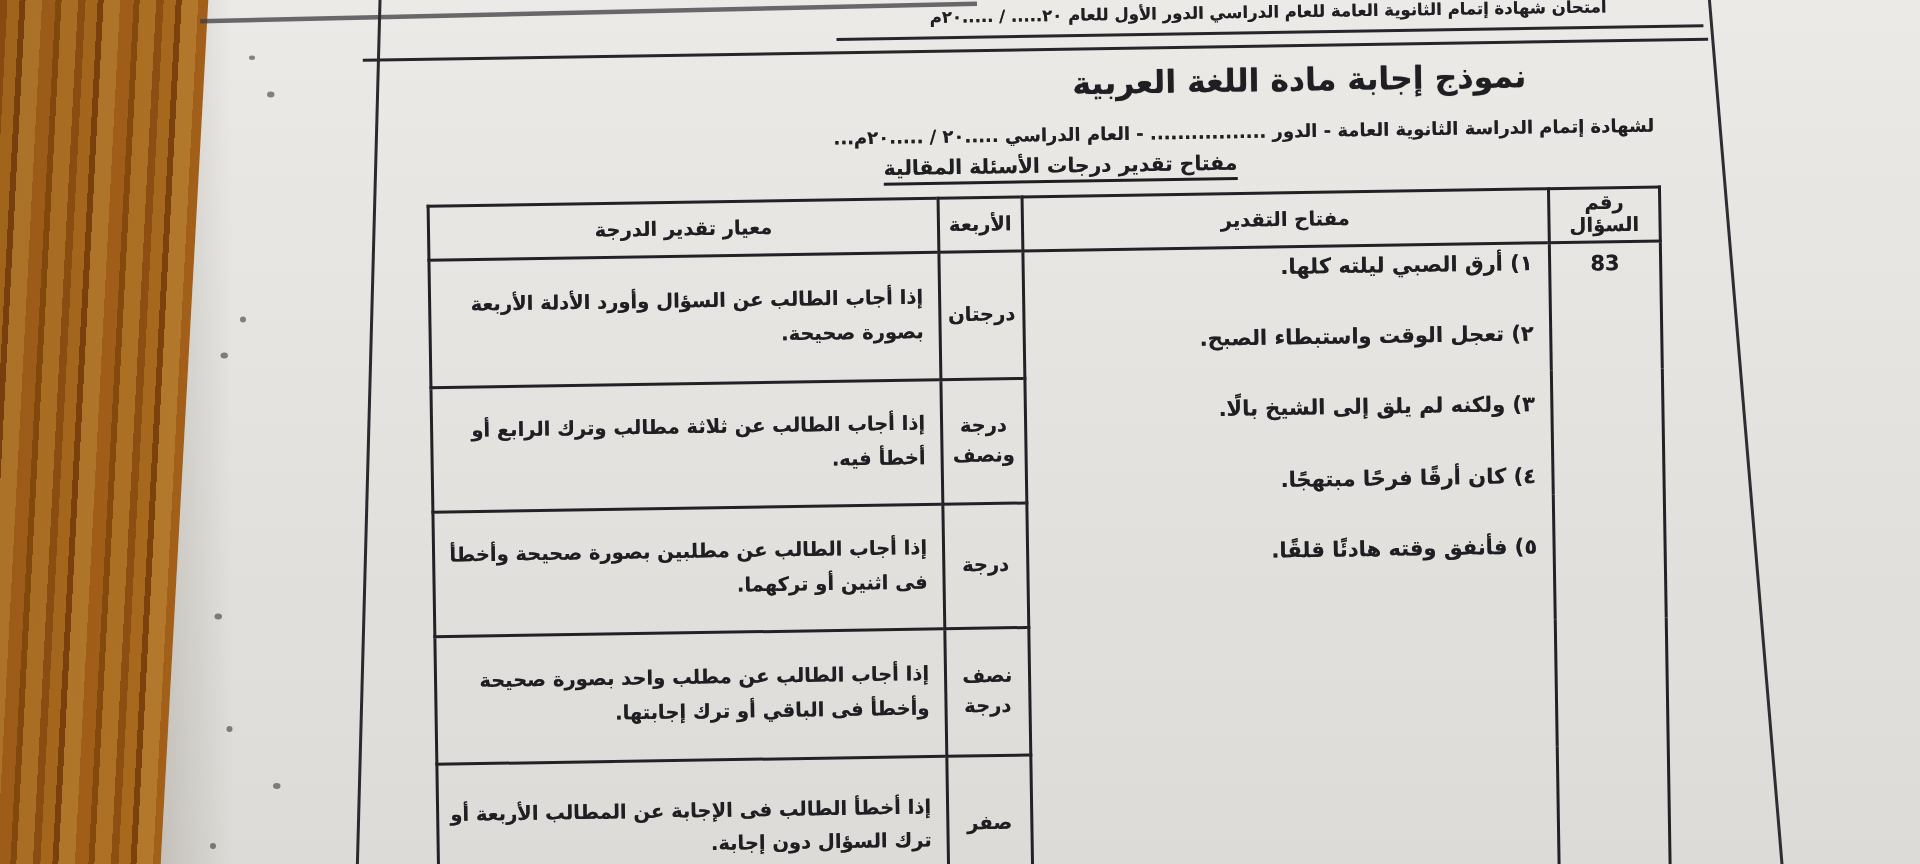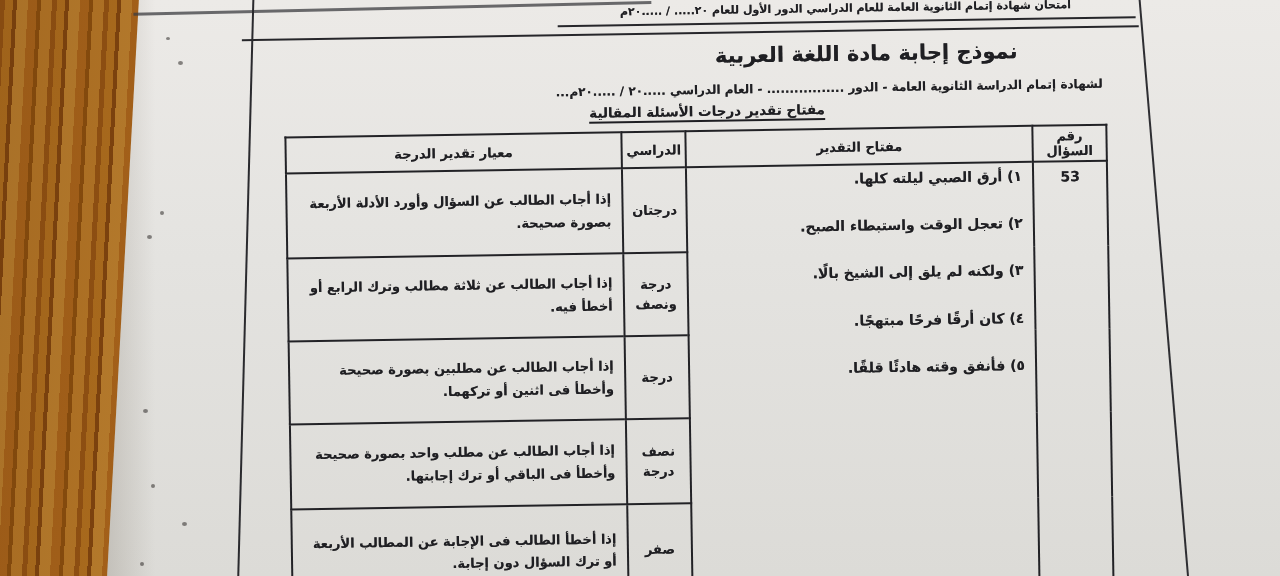--- a/index.html
+++ b/index.html
@@ -112,28 +112,28 @@
 
   <div class="abs section-heading">
     <span>مفتاح تقدير درجات الأسئلة المقالية</span>
   </div>
 
   <table class="rubric">
     <thead>
       <tr>
         <th style="width:66px">رقم السؤال</th>
         <th style="width:358px">مفتاح التقدير</th>
-        <th style="width:46px">الدراسي</th>
+        <th style="width:46px">الأربعة</th>
         <th style="width:347px">معيار تقدير الدرجة</th>
       </tr>
     </thead>
     <tbody>
       <tr class="r1">
         <td class="qnum" rowspan="5">
-          <span>53</span>
+          <span>83</span>
         </td>
         <td class="keycell" rowspan="5">
           <div class="key-item">١) أرق الصبي ليلته كلها.</div>
           <div class="key-item">٢) تعجل الوقت واستبطاء الصبح.</div>
           <div class="key-item">٣) ولكنه لم يلق إلى الشيخ بالًا.</div>
           <div class="key-item">٤) كان أرقًا فرحًا مبتهجًا.</div>
           <div class="key-item">٥) فأنفق وقته هادئًا قلقًا.</div>
         </td>
         <td class="grade">درجتان</td>
         <td class="crit">إذا أجاب الطالب عن السؤال وأورد الأدلة الأربعة بصورة صحيحة.</td>

